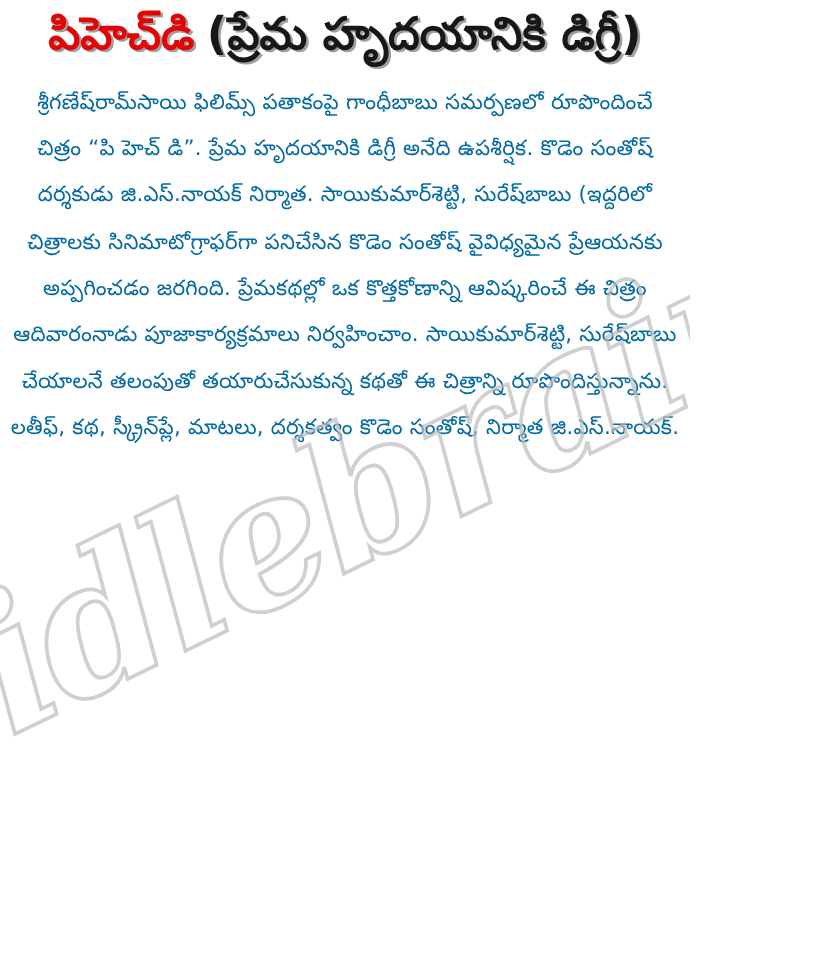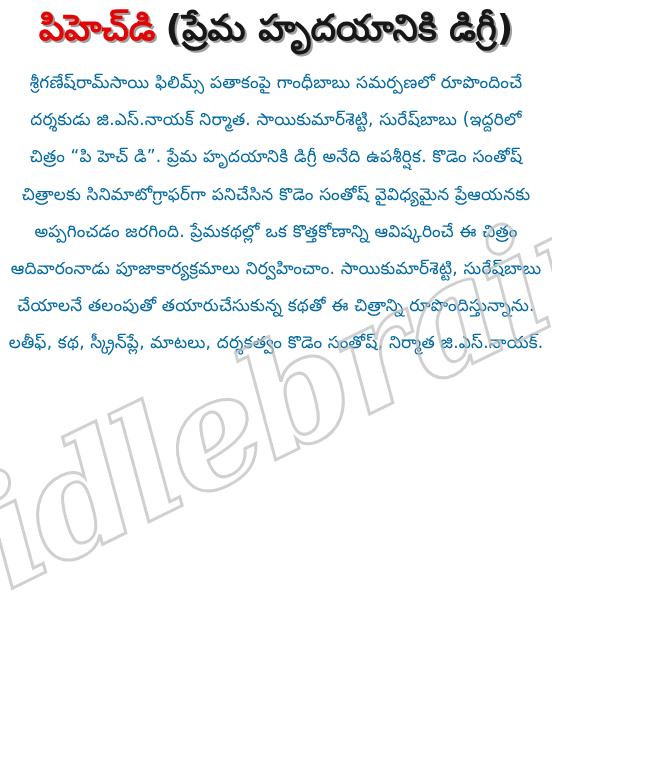--- a/index.html
+++ b/index.html
@@ -66,22 +66,22 @@
 </style>
 </head>
 <body>
 
 <div class="page">
 
   <h1 class="title"><span class="title-red" style="color: rgb(227, 5, 5);">పిహెచ్‌డి</span><span class="title-black">(ప్రేమ హృదయానికి డిగ్రీ)</span></h1>
 
   <div class="body-text">
       <div class="body-line">శ్రీగణేష్‌రామ్‌సాయి ఫిలిమ్స్ పతాకంపై గాంధీబాబు సమర్పణలో రూపొందించే</div>
+      <div class="body-line">చిత్రం “పి హెచ్ డి”. ప్రేమ హృదయానికి డిగ్రీ అనేది ఉపశీర్షిక. కొడెం సంతోష్</div>
       <div class="body-line">దర్శకుడు జి.ఎస్.నాయక్ నిర్మాత. సాయికుమార్‌శెట్టి, సురేష్‌బాబు (ఇద్దరిలో</div>
-      <div class="body-line">చిత్రం “పి హెచ్ డి”. ప్రేమ హృదయానికి డిగ్రీ అనేది ఉపశీర్షిక. కొడెం సంతోష్</div>
       <div class="body-line">చిత్రాలకు సినిమాటోగ్రాఫర్‌గా పనిచేసిన కొడెం సంతోష్ వైవిధ్యమైన ప్రేఆయనకు</div>
       <div class="body-line">అప్పగించడం జరగింది. ప్రేమకథల్లో ఒక కొత్తకోణాన్ని ఆవిష్కరించే ఈ చిత్రం</div>
       <div class="body-line">ఆదివారంనాడు పూజాకార్యక్రమాలు నిర్వహించాం. సాయికుమార్‌శెట్టి, సురేష్‌బాబు</div>
       <div class="body-line">చేయాలనే తలంపుతో తయారుచేసుకున్న కథతో ఈ చిత్రాన్ని రూపొందిస్తున్నాను.</div>
       <div class="body-line">లతీఫ్, కథ, స్క్రీన్‌ప్లే, మాటలు, దర్శకత్వం కొడెం సంతోష్, నిర్మాత జి.ఎస్.నాయక్.</div>
     </div>
 
   <div class="watermark">idlebrain.com</div>
 
 </div>

